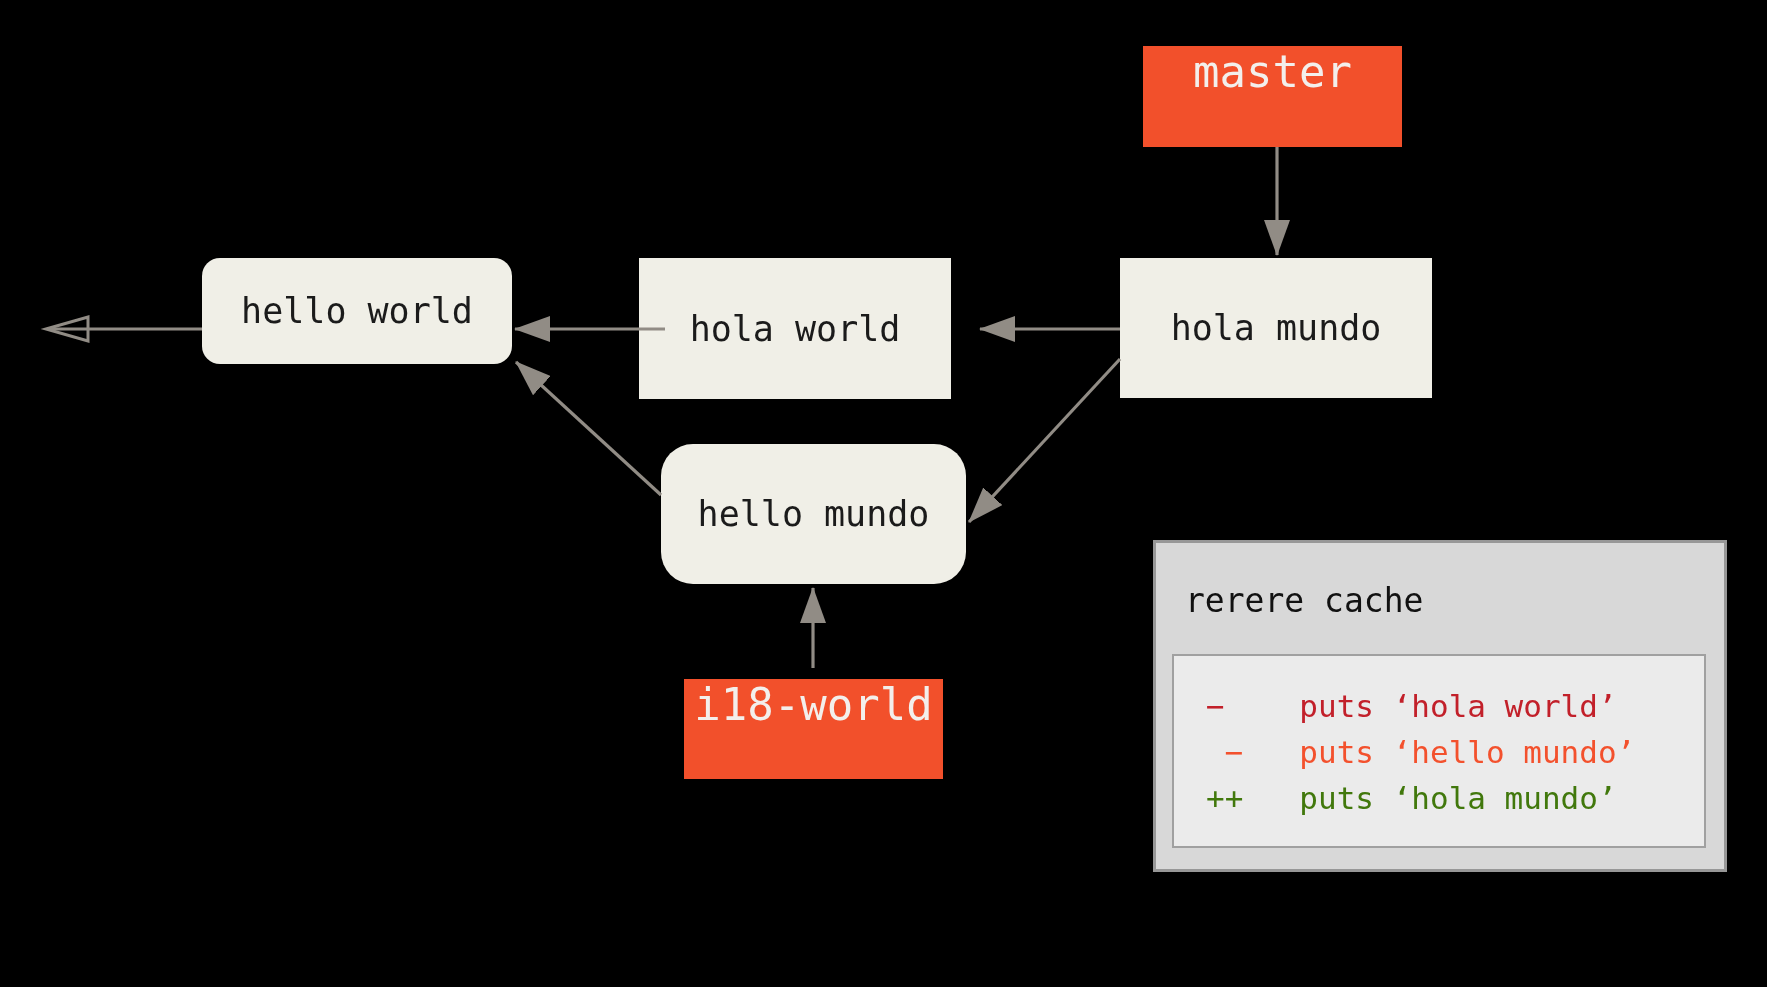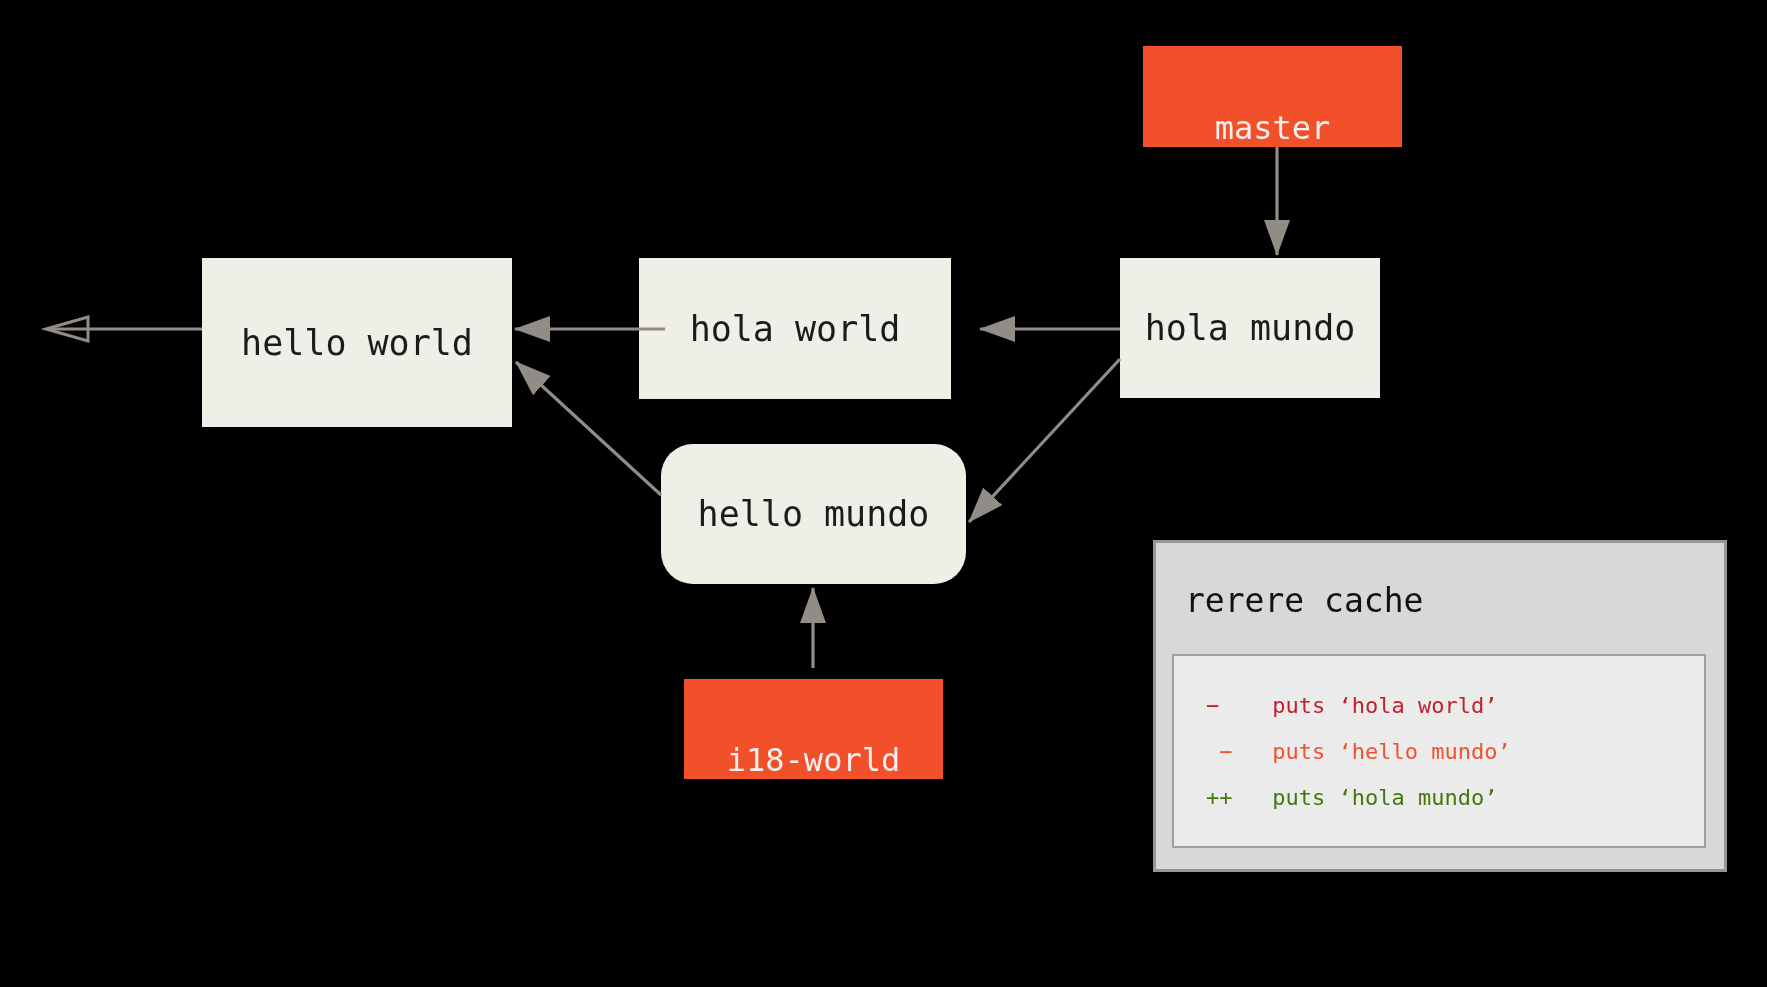--- a/index.html
+++ b/index.html
@@ -22,29 +22,29 @@
     align-items: center;
     justify-content: center;
     font-size: 35px;
     color: #1b1b1b;
     letter-spacing: 0px;
   }
   .branch-box {
     position: absolute;
     background: #f2502b;
     display: flex;
-    align-items: flex-end;
+    align-items: flex-start;
     justify-content: center;
-    font-size: 32px;
+    font-size: 44px;
     color: #f3efec;
   }
   #box-master      { left: 1143px; top: 46px;  width: 259px; height: 101px; }
-  #box-hola-mundo  { left: 1120px; top: 258px; width: 260px; height: 140px; }
+  #box-hola-mundo  { left: 1120px; top: 258px; width: 312px; height: 140px; }
   #box-hola-world  { left: 639px;  top: 258px; width: 312px; height: 141px; }
-  #box-hello-world { left: 202px;  top: 258px; width: 310px; height: 169px; }
+  #box-hello-world { left: 202px;  top: 258px; width: 310px; height: 106px; border-radius: 18px; }
   #box-hello-mundo { left: 661px;  top: 444px; width: 305px; height: 140px; border-radius: 32px; }
   #box-i18-world   { left: 684px;  top: 668px; width: 259px; height: 100px; margin-top: 11px; }
 
   #arrow-layer {
     position: absolute;
     left: 0; top: 0;
     width: 1767px;
     height: 987px;
     pointer-events: none;
   }
@@ -71,21 +71,21 @@
     position: absolute;
     left: 16px; top: 111px;
     width: 534px; height: 194px;
     background: #ebebeb;
     border: 2px solid #a0a0a0;
     box-sizing: border-box;
   }
   .diff-line {
     position: absolute;
     left: 32px;
-    font-size: 22px;
+    font-size: 31px;
     line-height: 40px;
     white-space: pre;
   }
   .diff-line-0 { top: 30px; }
   .diff-line-1 { top: 76px; }
   .diff-line-2 { top: 122px; }
 </style>
 </head>
 <body>
 

